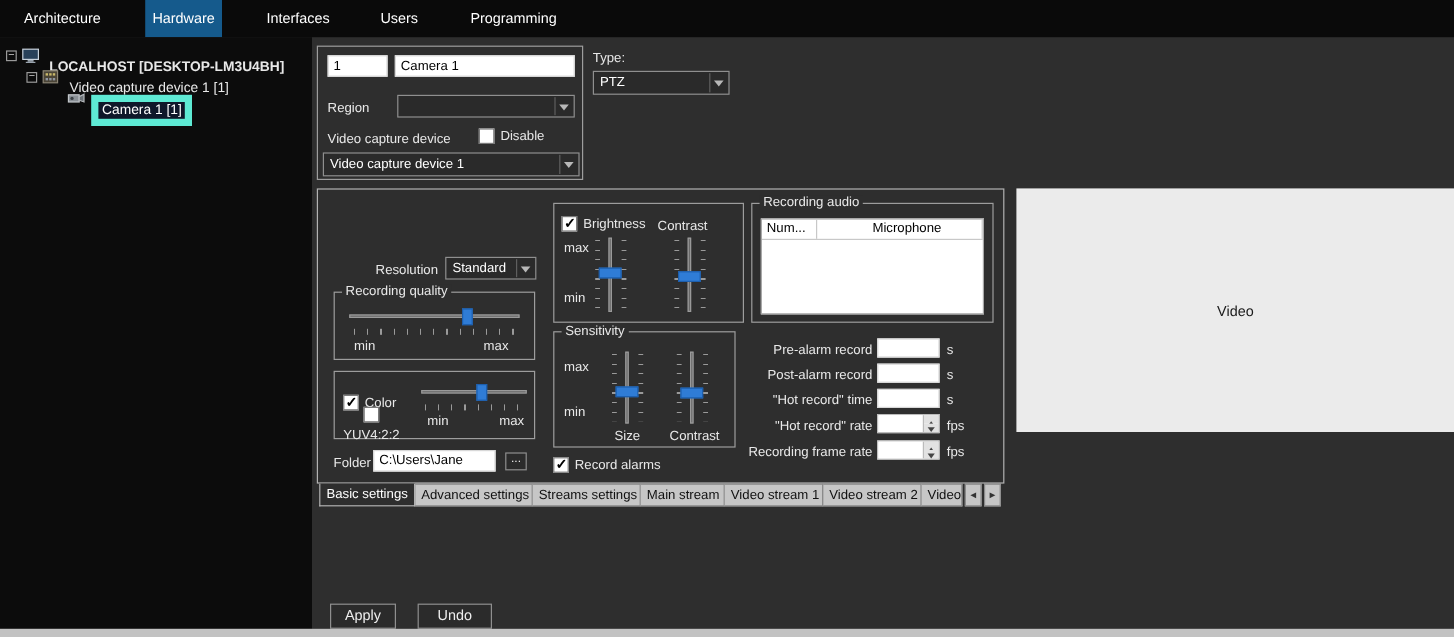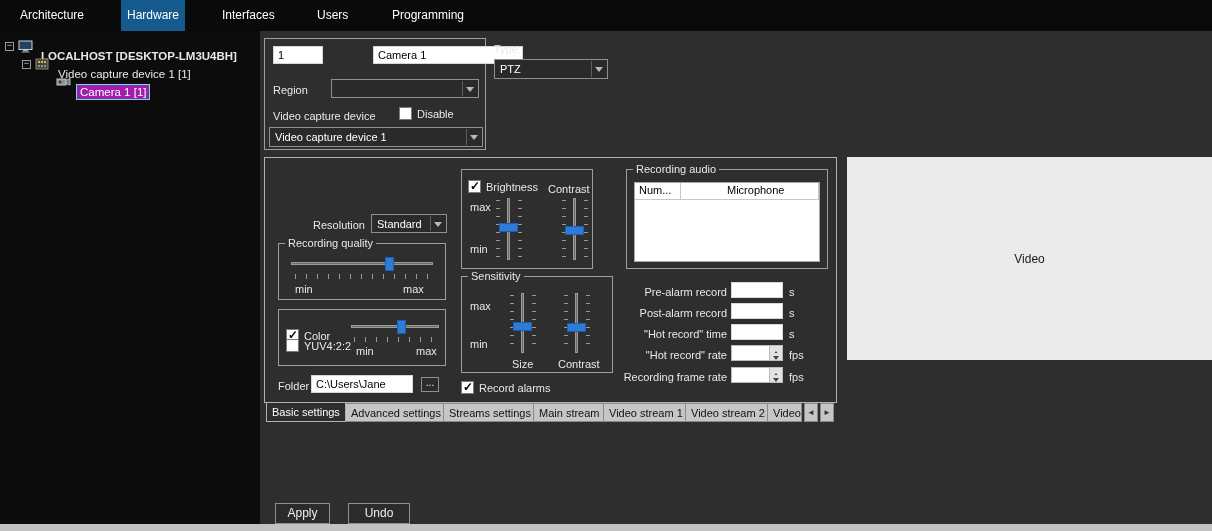--- a/index.html
+++ b/index.html
@@ -14,21 +14,21 @@
 
   
   .tree { position:absolute; left:0; top:31px; width:260px; height:493px; background:#0c0c0c; padding-top:6px; }
   .tree-row { display:flex; align-items:center; height:18px; color:#e8e8e8; font-size:11.5px; white-space:nowrap; }
   .tree-row .bold { font-weight:bold; }
   .expander { width:9px; height:9px; border:1px solid #9a9a9a; background:#0c0c0c; color:#cfcfcf;
               font-size:9px; line-height:7px; text-align:center; margin-right:4px; flex:0 0 auto; position:relative; }
   .expander::after { content:"−"; position:absolute; left:0; right:0; top:-1px; }
   .ticon { width:16px; height:13px; margin-right:4px; flex:0 0 auto; }
   .tlabel { padding:1px 3px;margin-top:20px; }
-  .tlabel.selected { background:#a21caf; border:1px solid #5eead4; color:#fff; }
+  .tlabel.selected { background:#0f172a; border:6px solid #5eead4; color:#fff; }
 
   
   .lbl { position:absolute; font-size:11px; color:#e8e8e8; line-height:14px; white-space:nowrap; }
   .tinput { position:absolute; background:#fff; border:1px solid #d8d8d8; color:#000; font-size:11px; padding:0 4px; }
   .group { position:absolute; border:1px solid #9d9d9d; }
   .gtitle { position:absolute; top:-7px; left:6px; background:#2e2e2e; padding:0 3px; font-size:11px; color:#e8e8e8; line-height:12px; white-space:nowrap; }
   .combo { position:absolute; background:#2a2a2a; border:1px solid #8f8f8f; color:#fff; font-size:11px; padding:0 18px 0 5px; display:flex; align-items:center; }
   .combo .arrowbox { position:absolute; right:1px; top:1px; bottom:1px; width:15px; border-left:1px solid #5f5f5f; }
   .combo .arrowbox::after { content:""; position:absolute; left:3px; top:50%; margin-top:-2px; border:4px solid transparent; border-top:5px solid #b8b8b8; }
   .cb { position:absolute; display:flex; align-items:center; gap:5px; font-size:11px; color:#e8e8e8; white-space:nowrap; }
@@ -129,21 +129,21 @@
             <polygon points="10,4.5 14,2.5 14,9 10,7.5" fill="#6d7378" stroke="#b5b9bd"></polygon>
             <circle cx="4" cy="6" r="1.4" fill="#3a3f44"></circle>
           </svg>
       </span>
       <span class="tlabel selected">Camera 1 [1]</span>
     </div>
   </div>
 
   <div class="panel-cam">
     <input class="tinput" style="left: 8px; top: 7px; width: 50px; height: 18px;" value="1">
-    <input class="tinput" style="left: 64px; top: 7px; width: 150px; height: 18px; margin-left: 44px;" value="Camera 1">
+    <input class="tinput" style="left: 64px; top: 7px; width: 150px; height: 18px;" value="Camera 1">
     <div class="lbl" style="left:8px; top:44px;">Region</div>
     <div class="combo" style="left:66px; top:40px; width:148px; height:19px;">
       <span></span>
       <span class="arrowbox"></span>
     </div>
     <div class="lbl" style="left:8px; top:70px;">Video capture device</div>
     <div class="cb" style="left:134px; top:68px;">
       <span class="box"></span>
       <span>Disable</span>
     </div>
@@ -176,38 +176,38 @@
       <div class="hticks" style="left:16px; top:30px; width:134px;"></div>
       <div class="lbl" style="left:16px; top:38px;">min</div>
       <div class="lbl" style="left:124px; top:38px;">max</div>
     </div>
 
     <div class="group" style="left:13px; top:151px; width:168px; height:57px;">
       <div class="cb checked" style="left:7px; top:19px;">
         <span class="box"></span>
         <span>Color</span>
       </div>
-      <div class="cb" style="left:7px; top:29px;">
+      <div class="cb" style="left:7px; top:29px;flex-direction:column;">
         <span class="box"></span>
         <span>YUV4:2:2</span>
       </div>
       <div class="hslider" style="left:72px; top:8px; width:88px;">
         <div class="track"></div>
         <div class="thumb" style="left:52%;"></div>
       </div>
       <div class="hticks" style="left:75px; top:27px; width:82px;"></div>
       <div class="lbl" style="left:77px; top:34px;">min</div>
       <div class="lbl" style="left:137px; top:34px;">max</div>
     </div>
 
     <div class="lbl" style="left:13px; top:221px;">Folder</div>
     <input class="tinput" style="left: 46px; top: 217px; width: 102px; height: 18px;" value="C:\Users\Jane">
     <div class="btn" style="left:156px; top:219px; width:18px; height:15px; line-height:10px; font-size:10px;">...</div>
 
-    <div class="group" style="left:196px; top:11px; width:132px; height:100px;">
+    <div class="group" style="left:196px; top:11px; width:159px; height:100px;">
       <div class="cb checked" style="left:6px; top:10px;">
         <span class="box"></span>
         <span>Brightness</span>
       </div>
       <div class="lbl" style="left:86px; top:12px;">Contrast</div>
       <div class="lbl" style="left:8px; top:30px;">max</div>
       <div class="lbl" style="left:8px; top:72px;">min</div>
       <div class="vslider" style="left:34px; top:28px; height:62px;">
         <div class="vticks l"></div>
         <div class="groove"></div>

